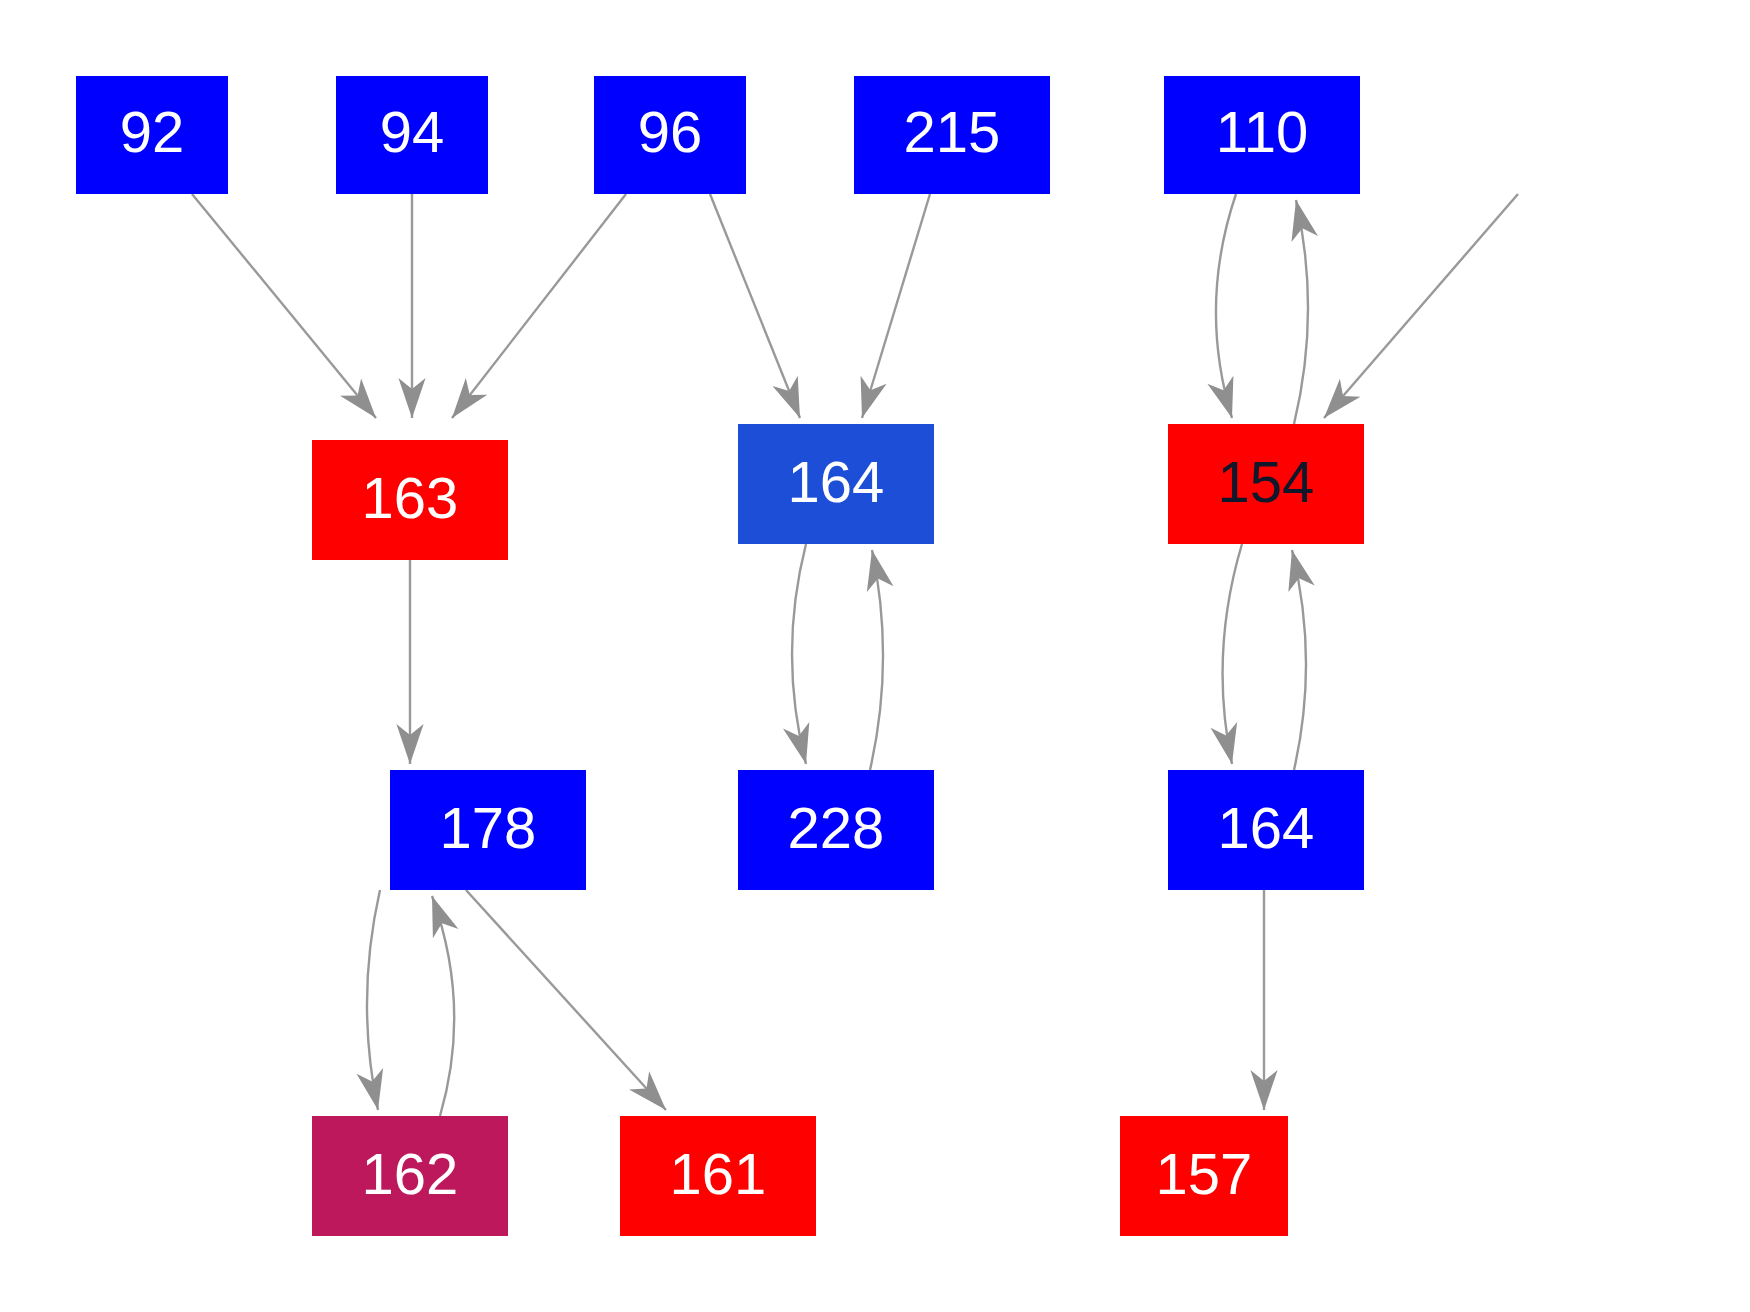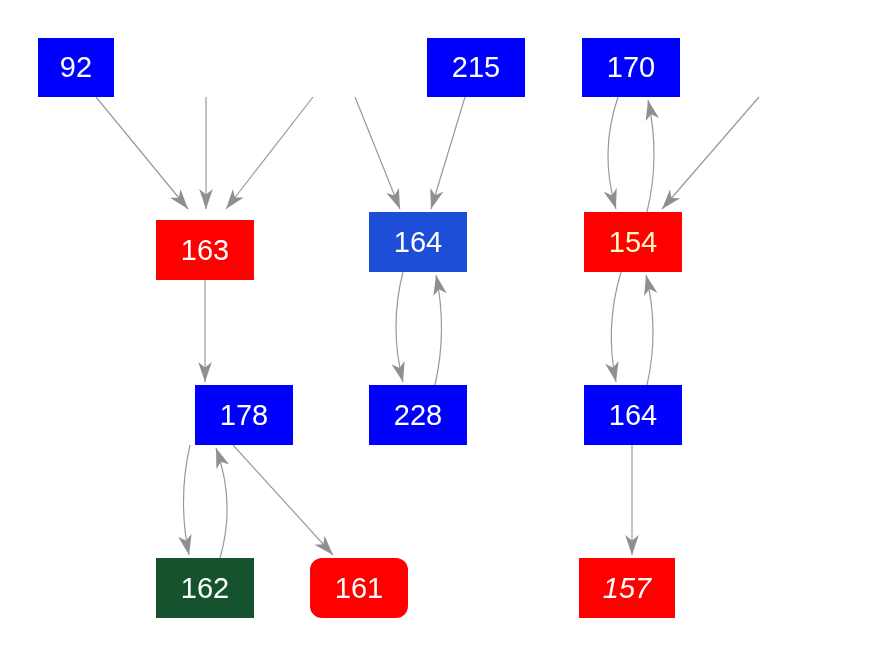--- a/index.html
+++ b/index.html
@@ -62,25 +62,27 @@
         <path d="M 621 272 Q 604.5 327 616 382" fill="none" stroke="#999999" stroke-width="1.2" marker-end="url(#arrowhead)"></path>
         <path d="M 647 385 Q 659.5 330 646 275" fill="none" stroke="#999999" stroke-width="1.2" marker-end="url(#arrowhead)"></path>
         <path d="M 190 445 Q 177.5 500 189 555" fill="none" stroke="#999999" stroke-width="1.2" marker-end="url(#arrowhead)"></path>
         <path d="M 220 558 Q 236 503 216 448" fill="none" stroke="#999999" stroke-width="1.2" marker-end="url(#arrowhead)"></path>
         <path d="M 233 445 L 333 555" fill="none" stroke="#999999" stroke-width="1.2" marker-end="url(#arrowhead)"></path>
         <path d="M 632 445 L 632 555" fill="none" stroke="#999999" stroke-width="1.2" marker-end="url(#arrowhead)"></path>
       </g>
   </svg>
   <div id="nodes">
       <div class="node" style="left: 38px; top: 38px; width: 76px; height: 59px; background: rgb(0, 0, 255); color: rgb(255, 255, 255);">92</div>
+      <div class="node" style="left: 168px; top: 38px; width: 76px; height: 59px; background: rgb(0, 0, 255); color: rgb(255, 255, 255);">94</div>
+      <div class="node" style="left: 297px; top: 38px; width: 76px; height: 59px; background: rgb(0, 0, 255); color: rgb(255, 255, 255);">96</div>
       <div class="node" style="left: 427px; top: 38px; width: 98px; height: 59px; background: rgb(0, 0, 255); color: rgb(255, 255, 255);">215</div>
-      <div class="node" style="left: 582px; top: 38px; width: 98px; height: 59px; background: rgb(0, 0, 255); color: rgb(255, 255, 255);">170</div>
+      <div class="node" style="left: 582px; top: 38px; width: 98px; height: 59px; background: rgb(0, 0, 255); color: rgb(255, 255, 255);">110</div>
       <div class="node" style="left: 156px; top: 220px; width: 98px; height: 60px; background: rgb(255, 0, 0); color: rgb(255, 255, 255);">163</div>
       <div class="node" style="left: 369px; top: 212px; width: 98px; height: 60px; background: #1d4ed8; color: rgb(255, 255, 255);">164</div>
-      <div class="node" style="left: 584px; top: 212px; width: 98px; height: 60px; background: rgb(255, 0, 0); color: #fef9c3;">154</div>
+      <div class="node" style="left: 584px; top: 212px; width: 98px; height: 60px; background: rgb(255, 0, 0); color: #0f172a;">154</div>
       <div class="node" style="left: 156px; top: 385px; width: 98px; height: 60px; background: rgb(0, 0, 255); color: rgb(255, 255, 255); margin-left: 39px;">178</div>
       <div class="node" style="left: 369px; top: 385px; width: 98px; height: 60px; background: rgb(0, 0, 255); color: rgb(255, 255, 255);">228</div>
       <div class="node" style="left: 584px; top: 385px; width: 98px; height: 60px; background: rgb(0, 0, 255); color: rgb(255, 255, 255);">164</div>
-      <div class="node" style="left: 156px; top: 558px; width: 98px; height: 60px; background: #14532d; color: rgb(255, 255, 255);">162</div>
-      <div class="node" style="left: 310px; top: 558px; width: 98px; height: 60px; background: rgb(255, 0, 0); color: rgb(255, 255, 255); border-radius: 12px;">161</div>
-      <div class="node" style="left: 579px; top: 558px; width: 96px; height: 60px; background: rgb(255, 0, 0); color: rgb(255, 255, 255); font-style: italic;">157</div>
+      <div class="node" style="left: 156px; top: 558px; width: 98px; height: 60px; background: #be185d; color: rgb(255, 255, 255);">162</div>
+      <div class="node" style="left: 310px; top: 558px; width: 98px; height: 60px; background: rgb(255, 0, 0); color: rgb(255, 255, 255);">161</div>
+      <div class="node" style="left: 560px; top: 558px; width: 84px; height: 60px; background: rgb(255, 0, 0); color: rgb(255, 255, 255);">157</div>
     </div>
 </div>
 
 </body></html>

